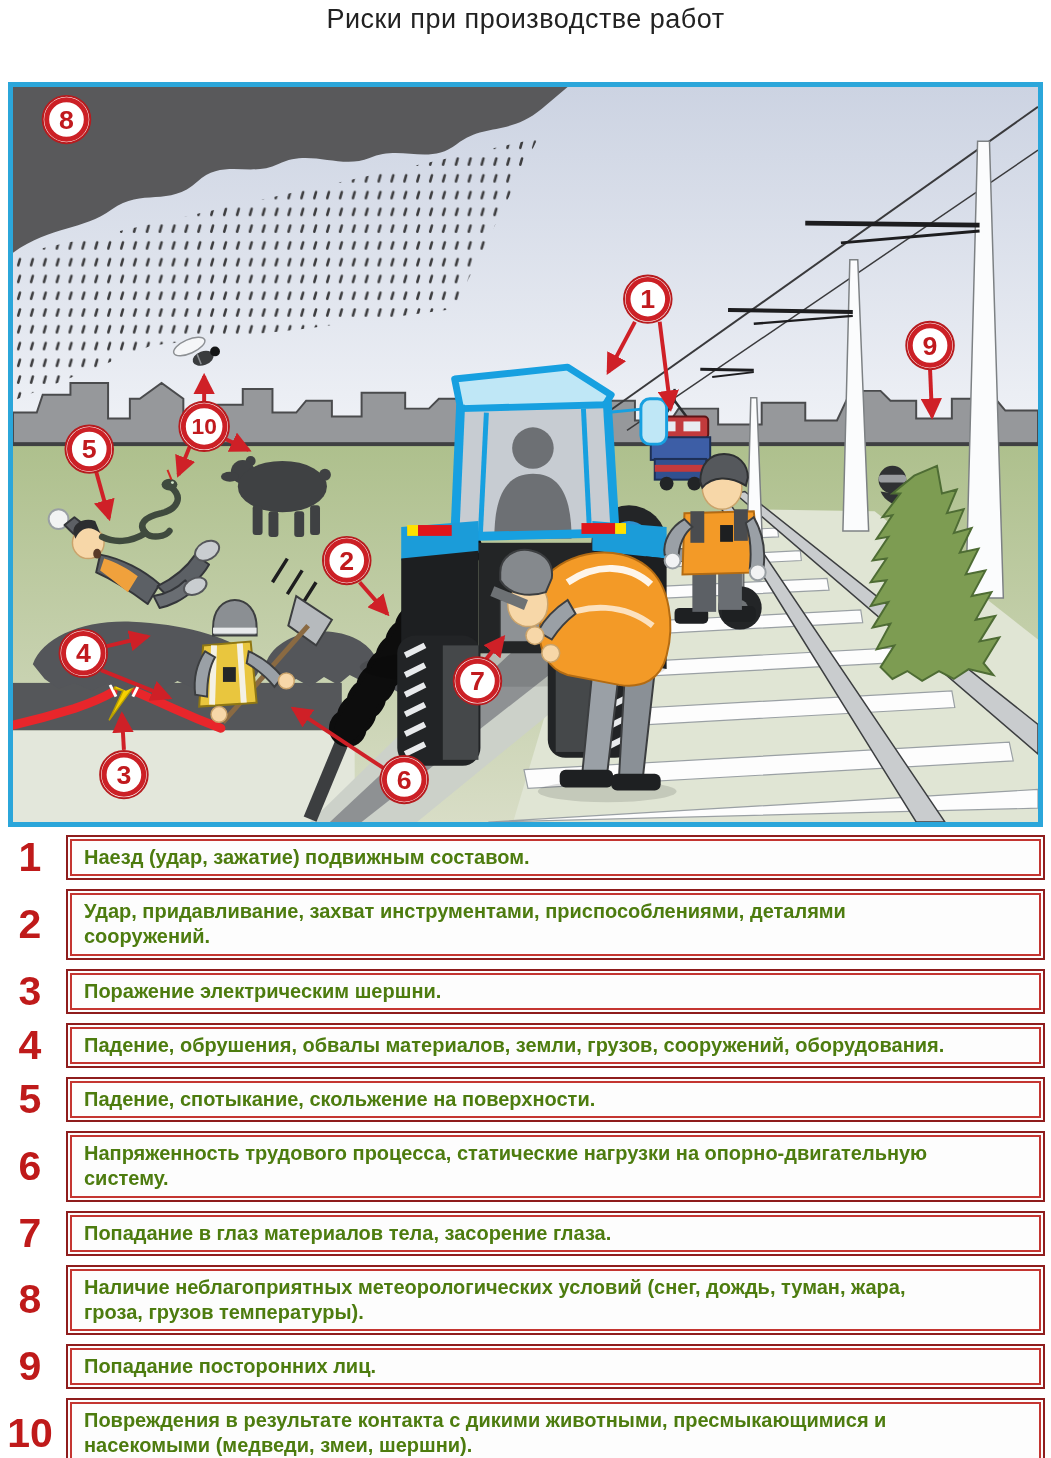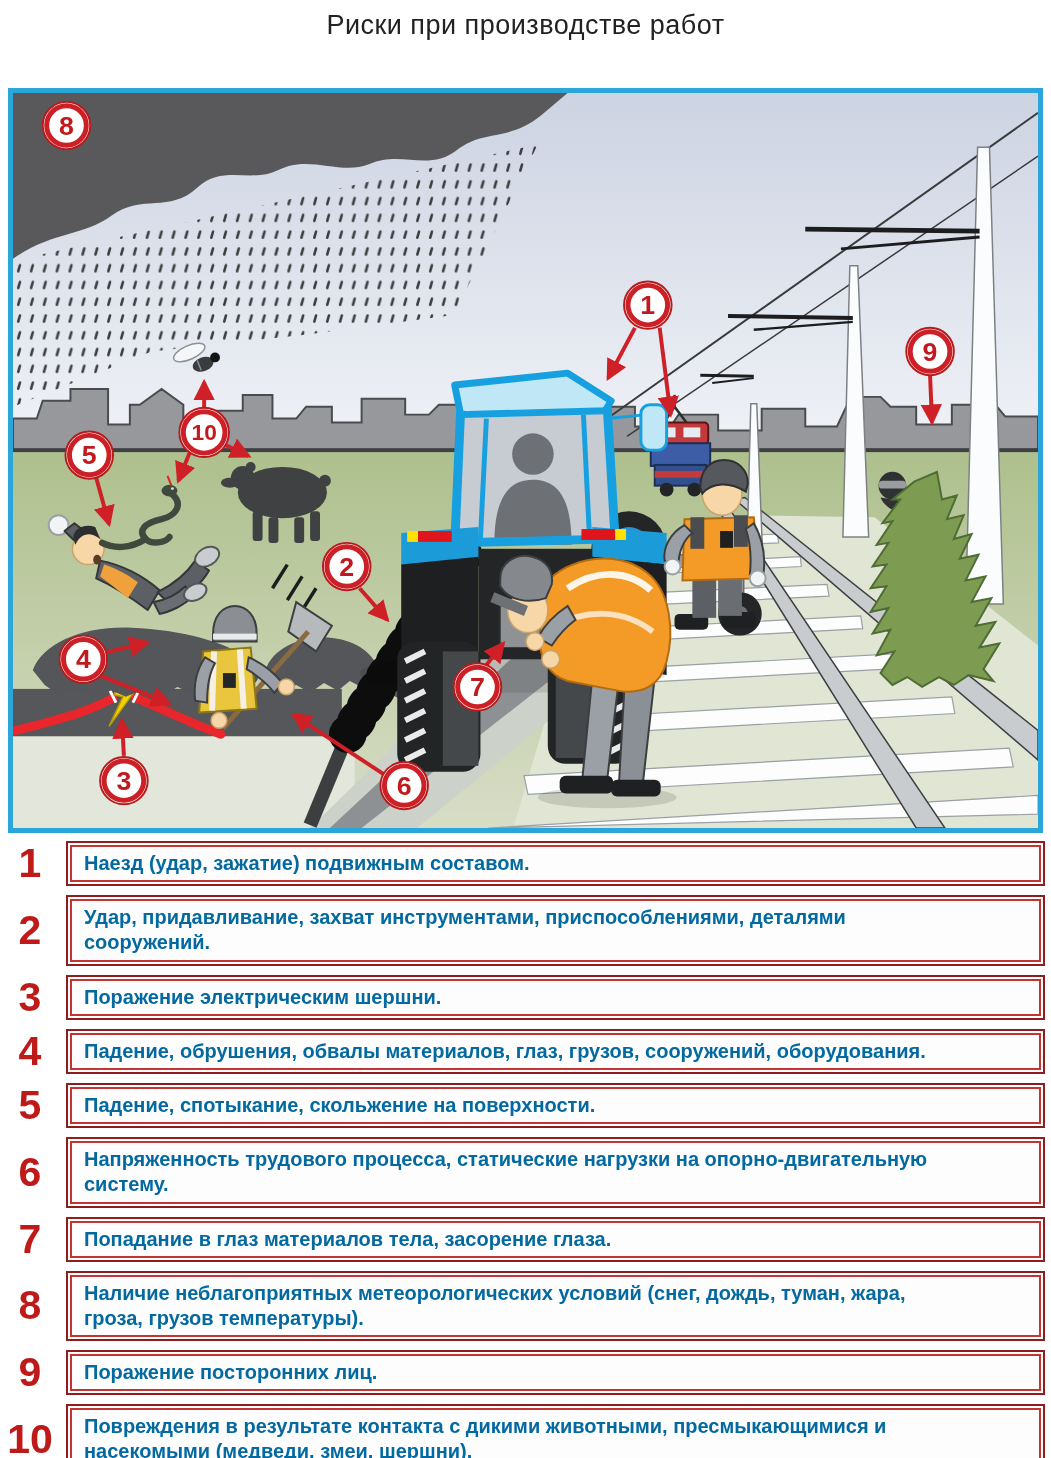--- a/index.html
+++ b/index.html
@@ -1,26 +1,26 @@
 <!DOCTYPE html>
 <html><head>
 <meta charset="utf-8">
 <style>
   html,body{margin:0;padding:0;background:#ffffff;}
   body{width:1051px;font-family:"Liberation Sans",sans-serif;}
-  .title-wrap{padding-top:6px;height:82px;text-align:center;color:#222;}
+  .title-wrap{height:82px;text-align:center;color:#222;}
   .title-line{font-size:27px;line-height:38px;letter-spacing:.5px;}
   .panel{margin:0 8px;width:1025px;height:735px;border:5px solid #2ba6da;background:#eef1f6;}
   .panel svg{display:block;}
   .legend{margin:8px 6px 0 2px;}
   .legend-row{display:flex;align-items:center;gap:8px;margin-bottom:9px;}
   .legend-num{flex:0 0 56px;text-align:center;font-size:41px;font-weight:800;color:#bf1a1a;line-height:.9;}
   .legend-box{flex:1;border:2px solid #8f1d1d;background:#fdfdfd;padding:2px;}
   .legend-box-inner{border:2px solid #c43531;padding:4px 12px;}
-  .legend-text{display:block;max-width:885px;font-size:20px;font-weight:700;color:#0369a1;line-height:1.26;}
+  .legend-text{display:block;max-width:885px;font-size:20px;font-weight:700;color:#4d7c0f;line-height:1.26;}
   svg .badge-num{font-family:"Liberation Sans",sans-serif;font-weight:bold;fill:#c11a1e;}
 </style>
 </head>
 <body>
 
 <div class="title-wrap">
   <div class="title-line">Риски при производстве работ</div>
 </div>
 
 <div class="panel">
@@ -372,21 +372,21 @@
     <div class="legend-box">
         <div class="legend-box-inner">
           <span class="legend-text">Поражение электрическим шершни.</span>
         </div>
       </div>
   </div>
   <div class="legend-row">
     <div class="legend-num">4</div>
     <div class="legend-box">
         <div class="legend-box-inner">
-          <span class="legend-text">Падение, обрушения, обвалы материалов, глаз, грузов, сооружений, оборудования.</span>
+          <span class="legend-text">Падение, обрушения, обвалы материалов, земли, грузов, сооружений, оборудования.</span>
         </div>
       </div>
   </div>
   <div class="legend-row">
     <div class="legend-num">5</div>
     <div class="legend-box">
         <div class="legend-box-inner">
           <span class="legend-text">Падение, спотыкание, скольжение на поверхности.</span>
         </div>
       </div>
@@ -412,21 +412,21 @@
     <div class="legend-box">
         <div class="legend-box-inner">
           <span class="legend-text">Наличие неблагоприятных метеорологических условий (снег, дождь, туман, жара, гроза, грузов температуры).</span>
         </div>
       </div>
   </div>
   <div class="legend-row">
     <div class="legend-num">9</div>
     <div class="legend-box">
         <div class="legend-box-inner">
-          <span class="legend-text">Поражение посторонних лиц.</span>
+          <span class="legend-text">Попадание посторонних лиц.</span>
         </div>
       </div>
   </div>
   <div class="legend-row">
     <div class="legend-num">10</div>
     <div class="legend-box">
         <div class="legend-box-inner">
           <span class="legend-text">Повреждения в результате контакта с дикими животными, пресмыкающимися и насекомыми (медведи, змеи, шершни).</span>
         </div>
       </div>

